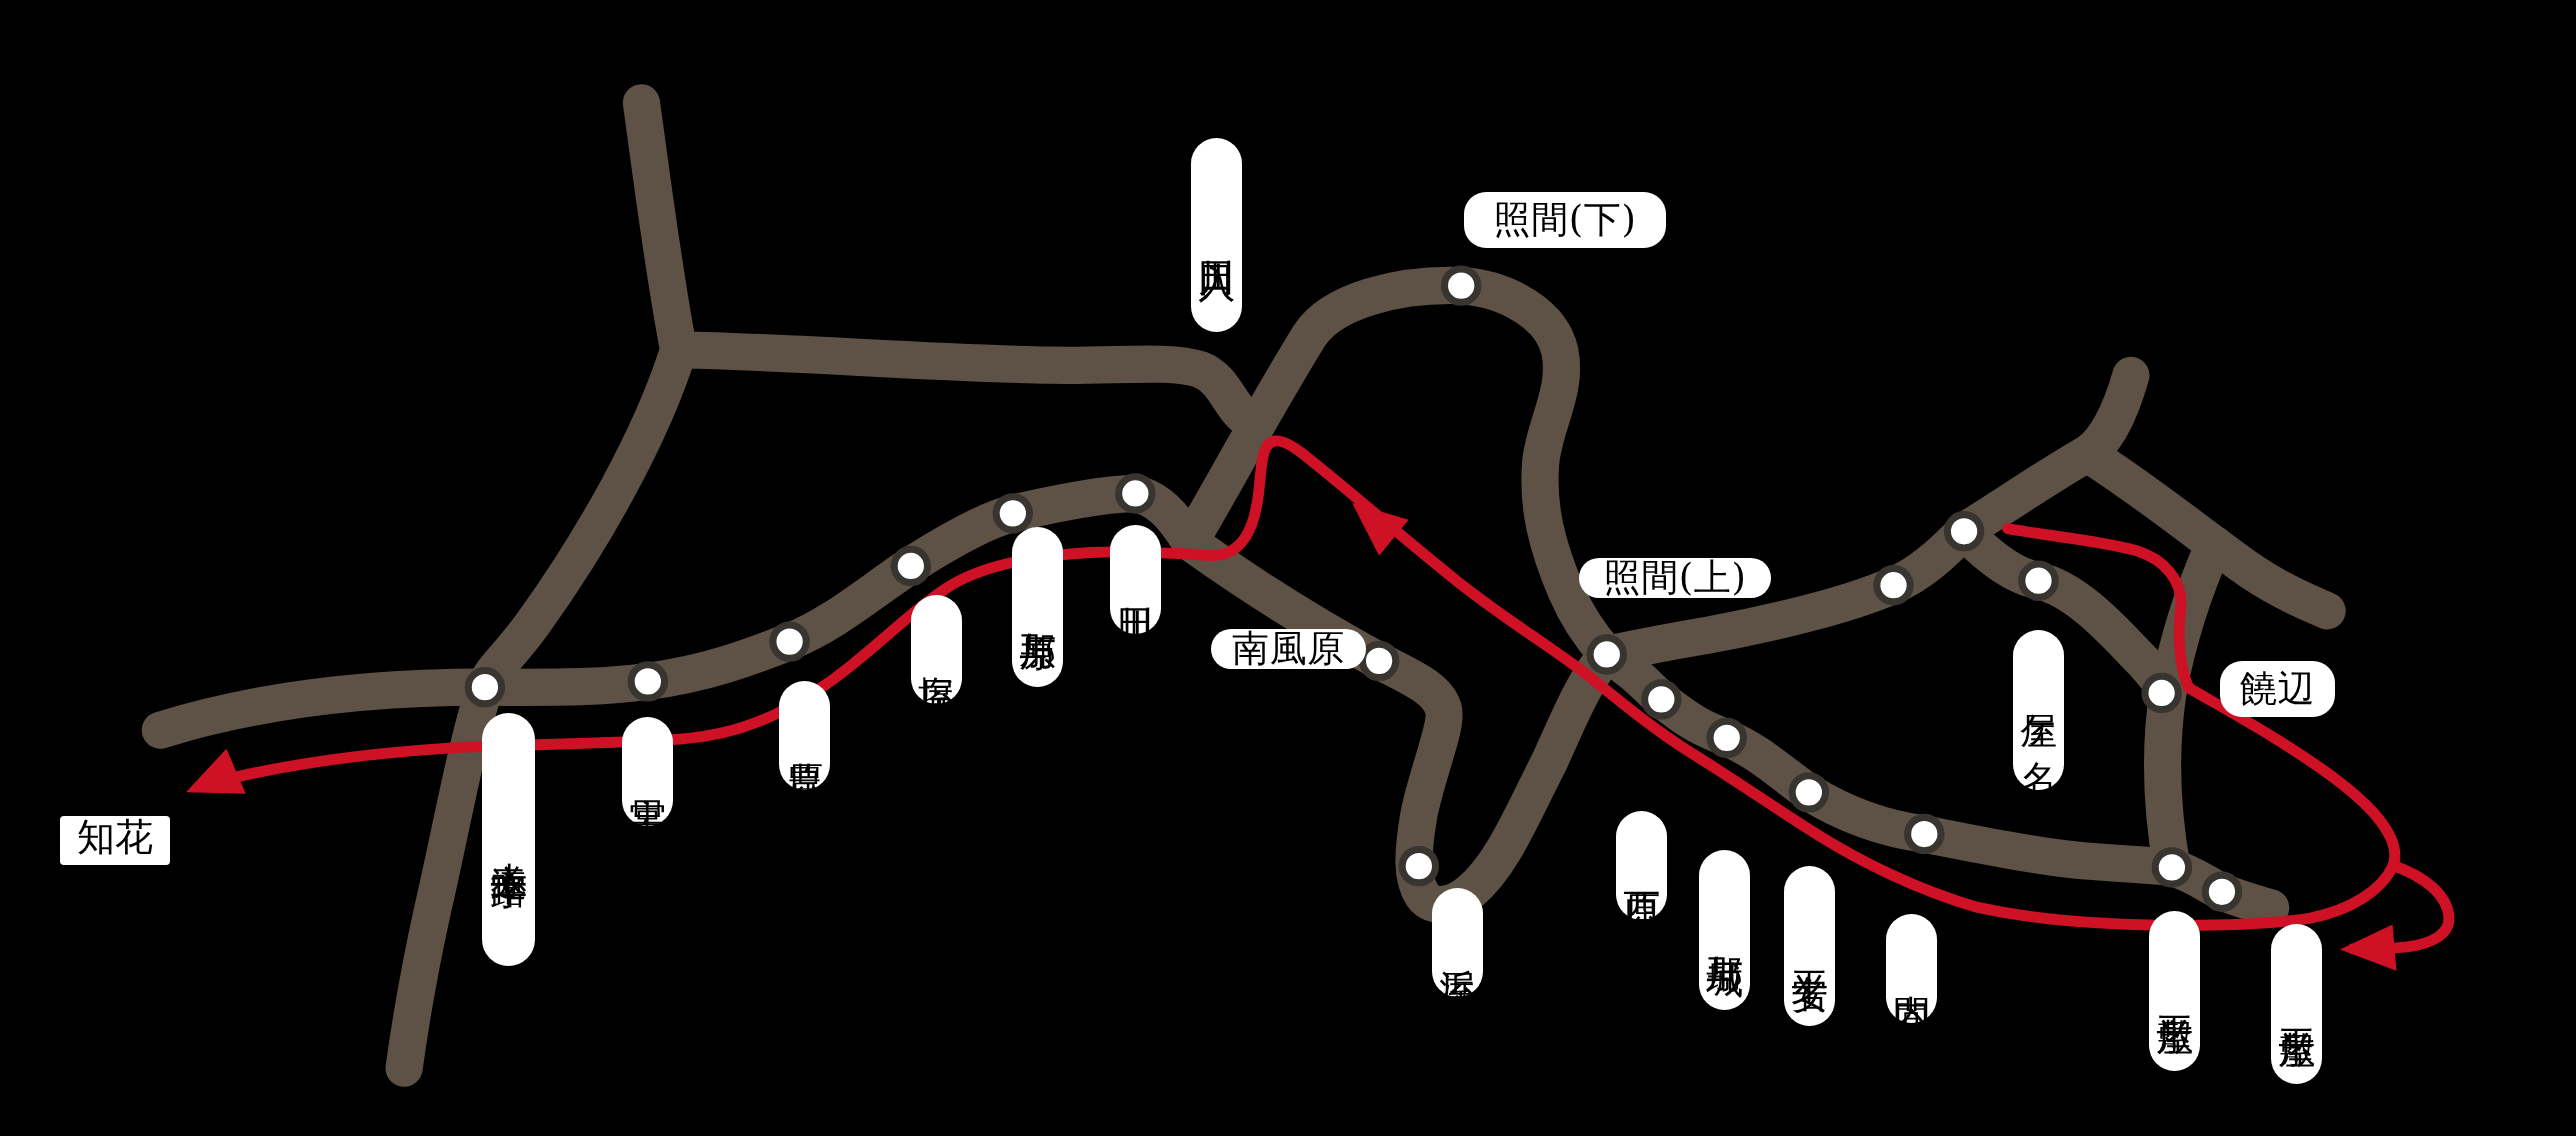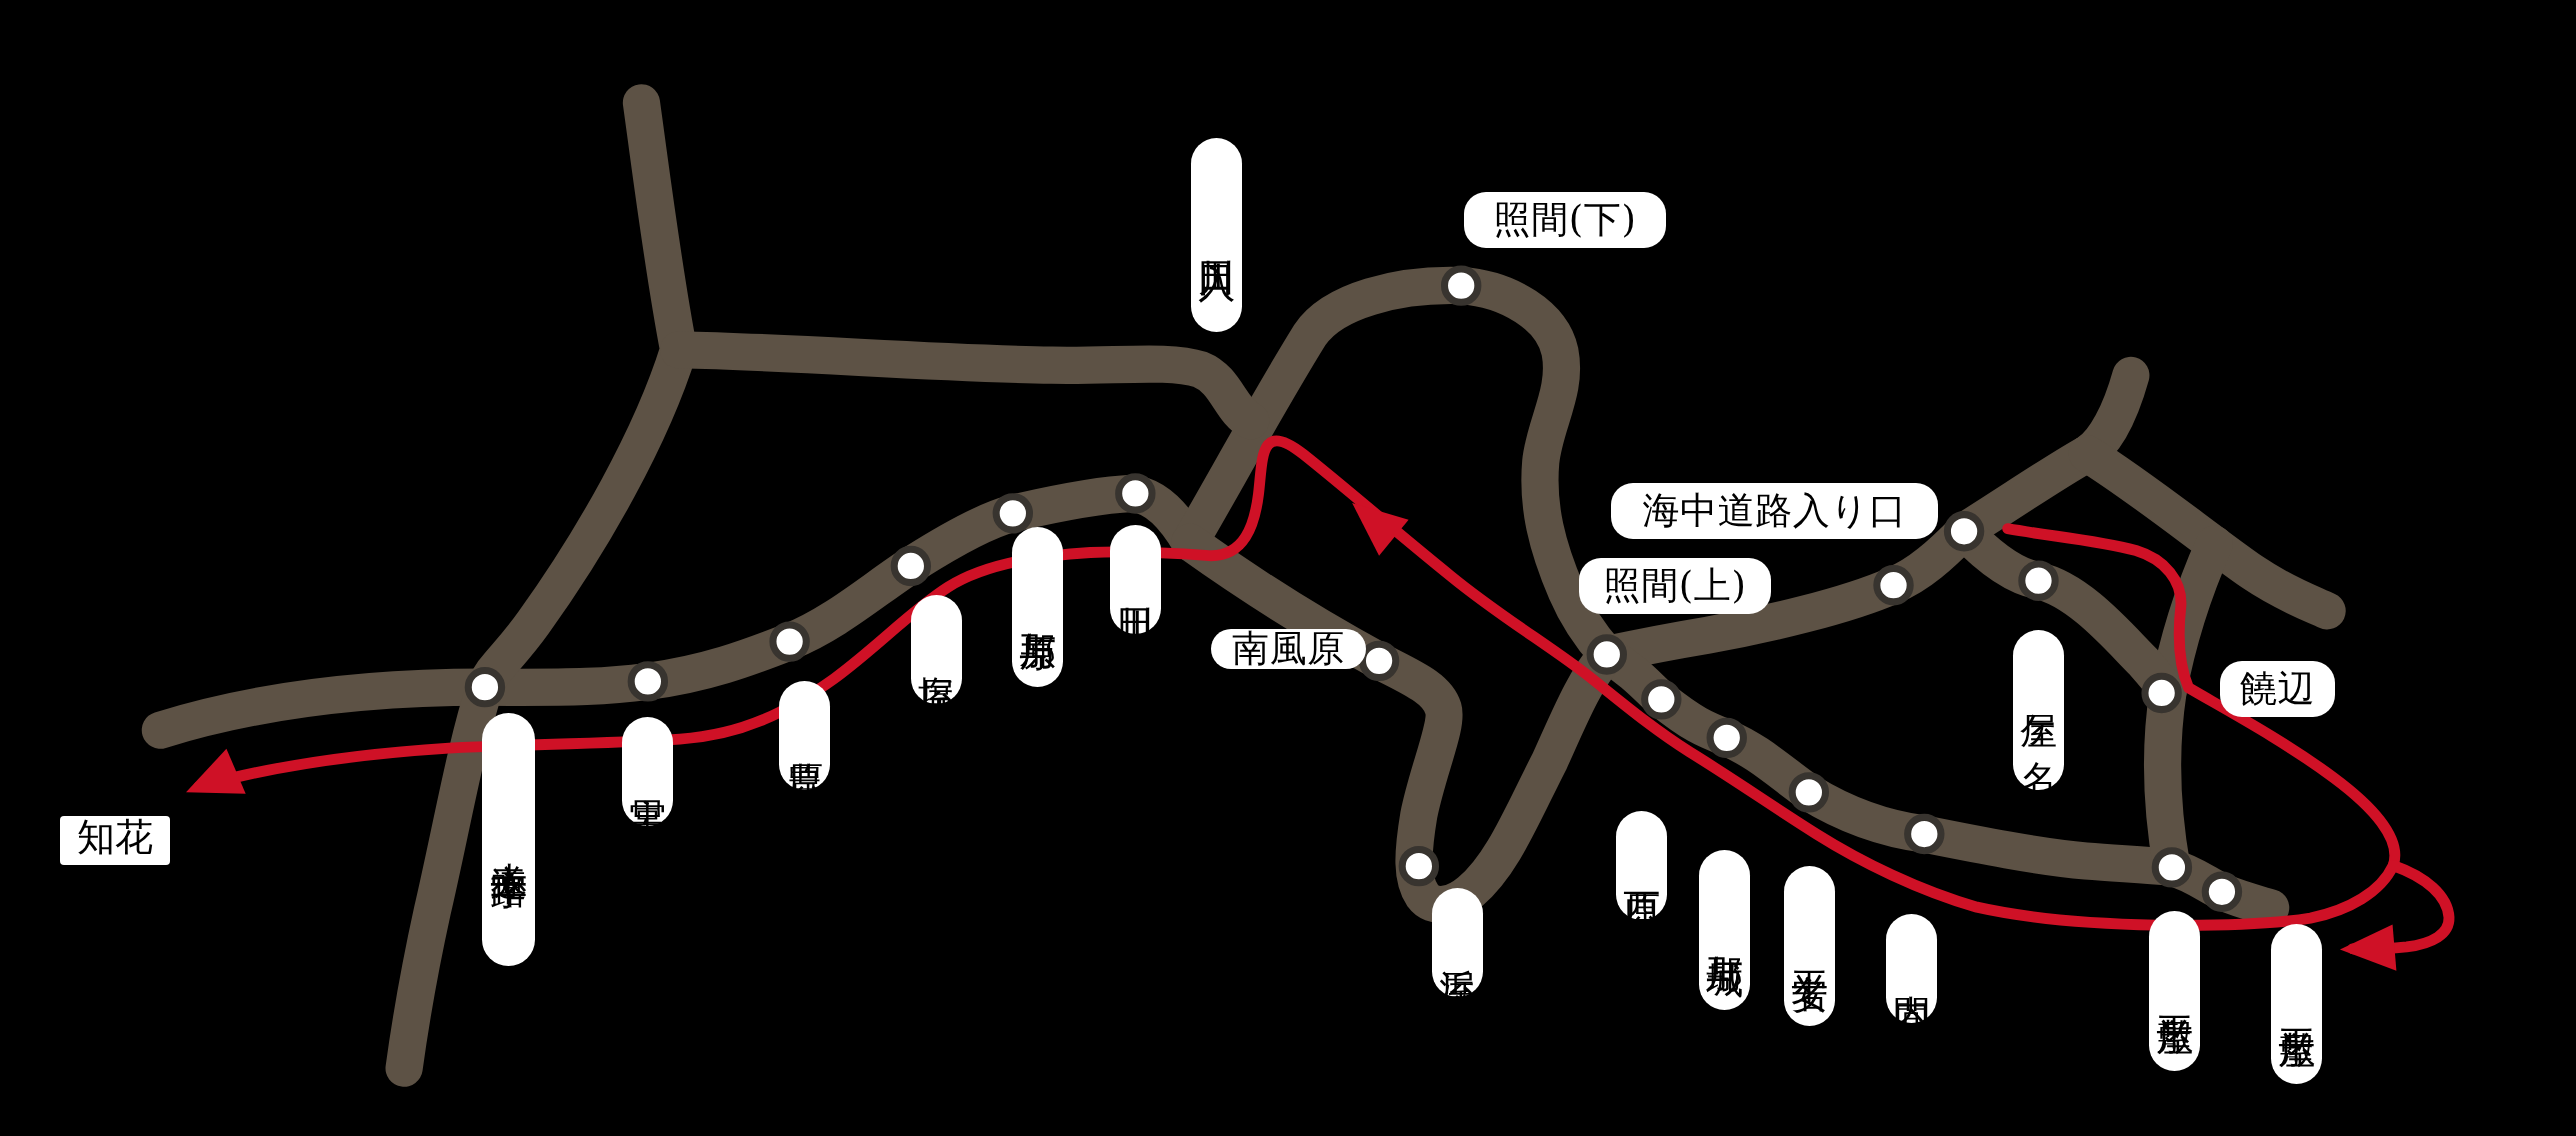--- a/index.html
+++ b/index.html
@@ -83,25 +83,24 @@
 <div class="stop-label vertical" style="left: 482px; top: 713px; width: 53px; height: 253px;">赤道十字路</div>
     <div class="stop-label vertical" style="left: 622px; top: 717px; width: 51px; height: 109px;">宮里</div>
     <div class="stop-label vertical" style="left: 779px; top: 681px; width: 51px; height: 109px;">豊原</div>
     <div class="stop-label vertical" style="left: 911px; top: 595px; width: 51px; height: 109px;">塩屋</div>
     <div class="stop-label vertical" style="left: 1012px; top: 527px; width: 51px; height: 160px;">与那原</div>
     <div class="stop-label vertical" style="left: 1110px; top: 525px; width: 51px; height: 109px;">川田</div>
     <div class="stop-label vertical" style="left: 1191px; top: 138px; width: 51px; height: 194px;">川田入口</div>
     <div class="stop-label horizontal" style="left: 1464px; top: 192px; width: 202px; height: 56px; text-align: right;">照間(下)</div>
     <div class="stop-label horizontal" style="left: 1211px; top: 629px; width: 155px; height: 40px;">南風原</div>
     <div class="stop-label vertical" style="left: 1432px; top: 888px; width: 51px; height: 109px;">浜屋</div>
-    <div class="stop-label horizontal" style="left: 1579px; top: 558px; width: 192px; height: 56px;">照間(上)</div>
+    <div class="stop-label horizontal" style="left: 1579px; top: 558px; width: 192px; height: 40px;">照間(上)</div>
     <div class="stop-label vertical" style="left: 1616px; top: 811px; width: 51px; height: 109px;">西原</div>
     <div class="stop-label vertical" style="left: 1699px; top: 850px; width: 51px; height: 160px;">与那城</div>
     <div class="stop-label vertical" style="left: 1784px; top: 866px; width: 51px; height: 160px;">平安名</div>
     <div class="stop-label vertical" style="left: 1886px; top: 914px; width: 51px; height: 109px;">内間</div>
-    <div class="stop-label horizontal" style="left: 1611px; top: 483px; width: 327px; height: 56px;">海中道路入り口</div>
     <div class="stop-label vertical" style="left: 2013px; top: 630px; width: 51px; height: 160px;">屋ケ名</div>
     <div class="stop-label horizontal" style="left: 2190px; top: 661px; width: 115px; height: 56px; margin-left: 30px;">饒辺</div>
     <div class="stop-label vertical" style="left: 2149px; top: 911px; width: 51px; height: 160px;">平敷屋</div>
     <div class="stop-label vertical" style="left: 2271px; top: 924px; width: 51px; height: 160px;">平敷屋</div>
     <div class="stop-label plain" style="left: 60px; top: 816px; width: 110px; height: 49px;">知花</div>
   </div>
 
 
 </body></html>

